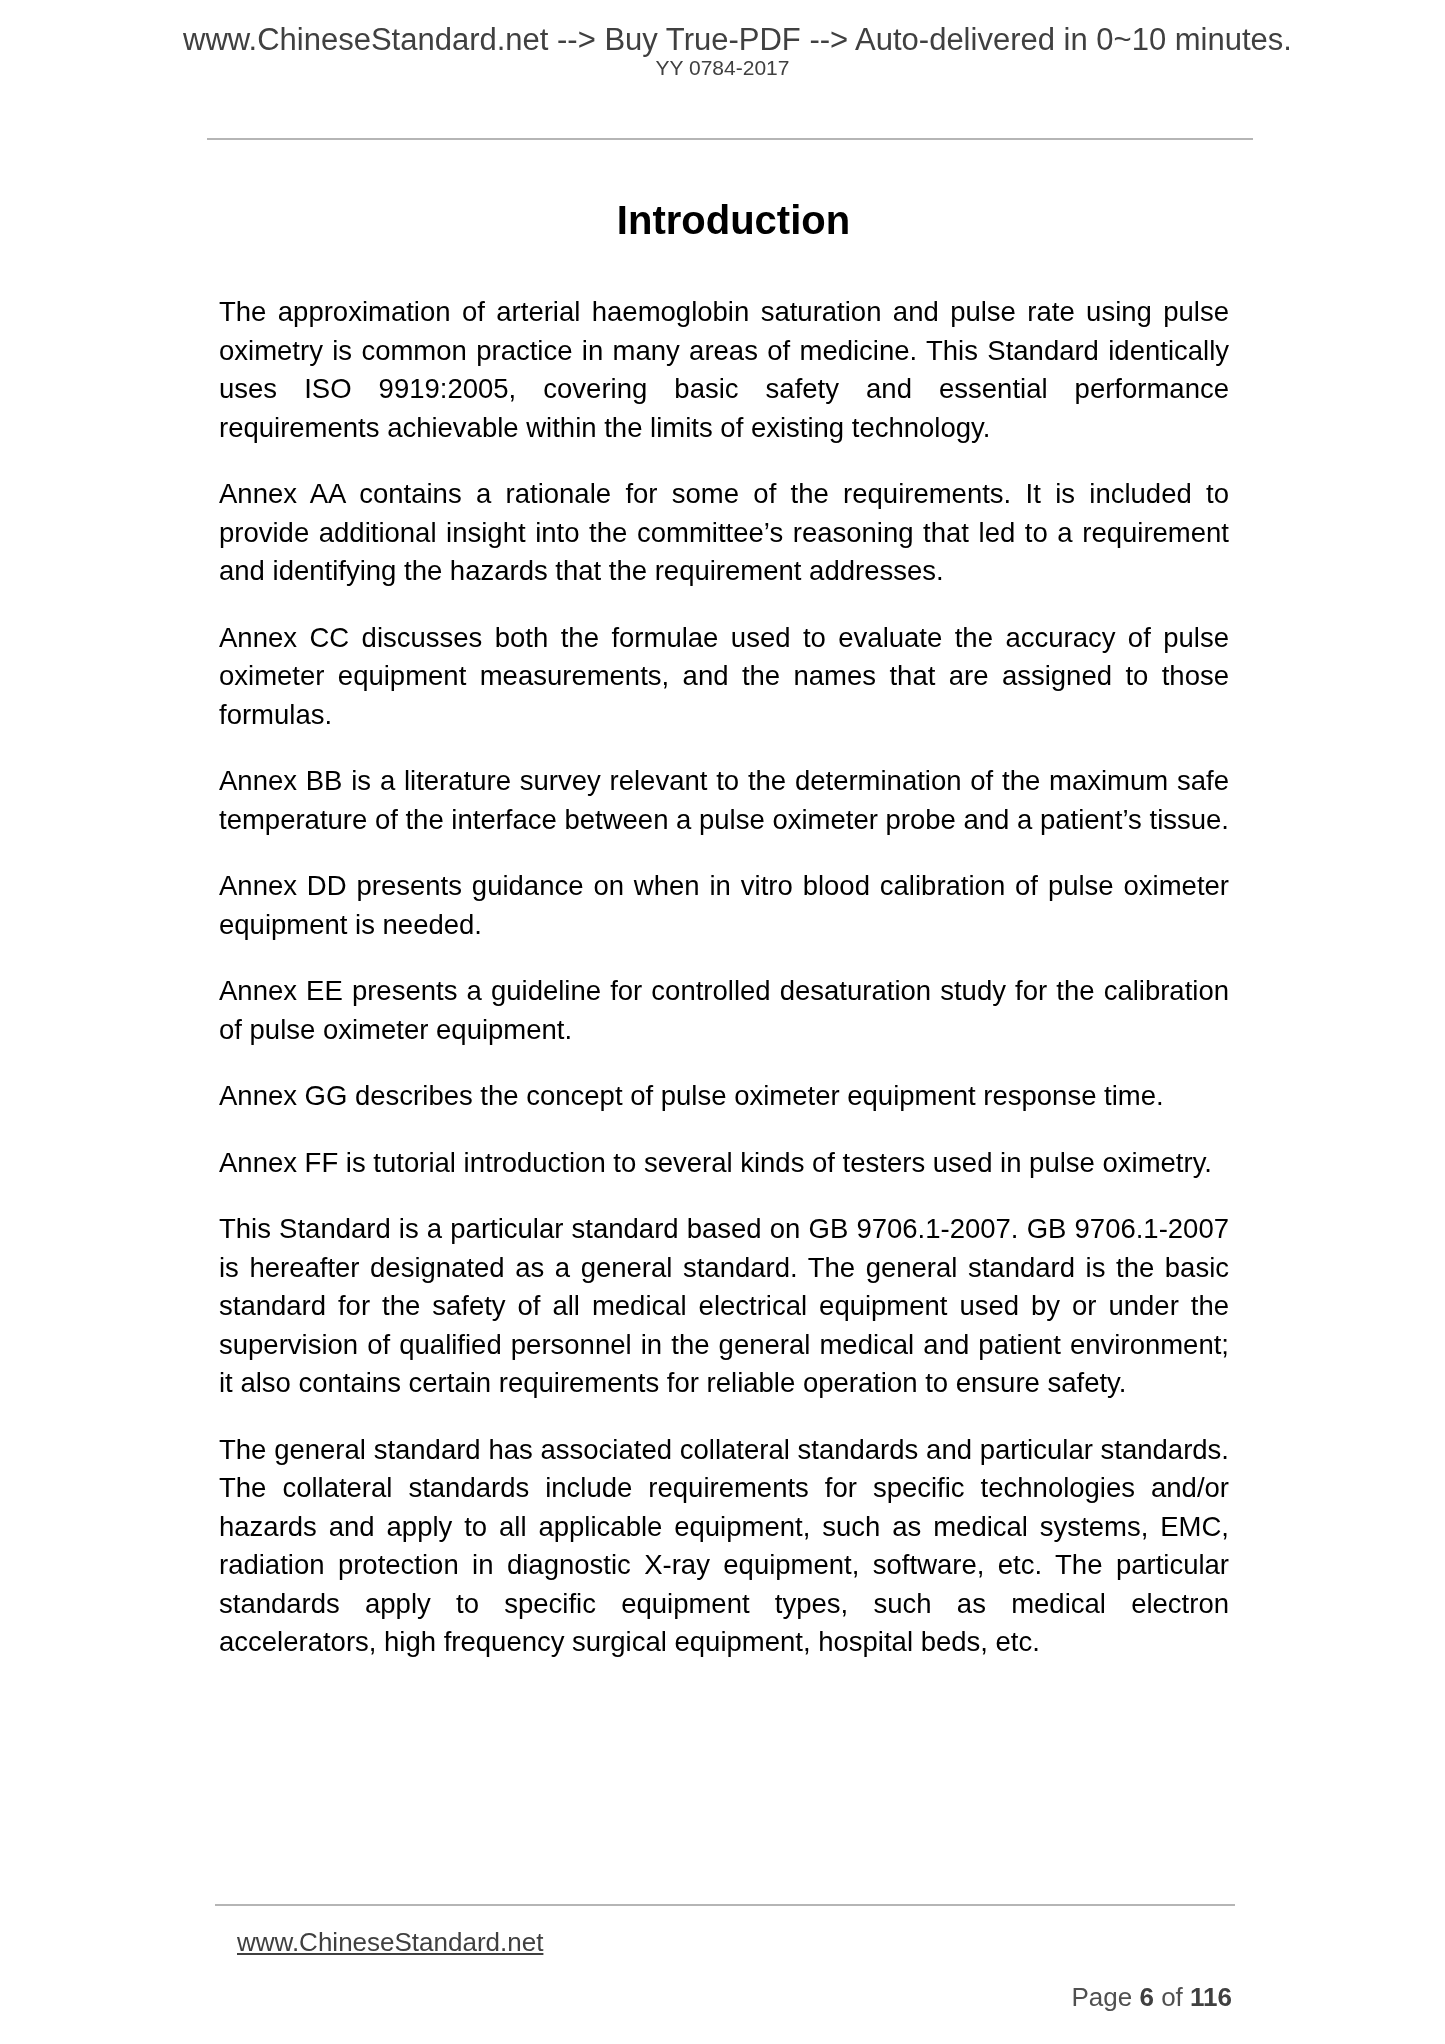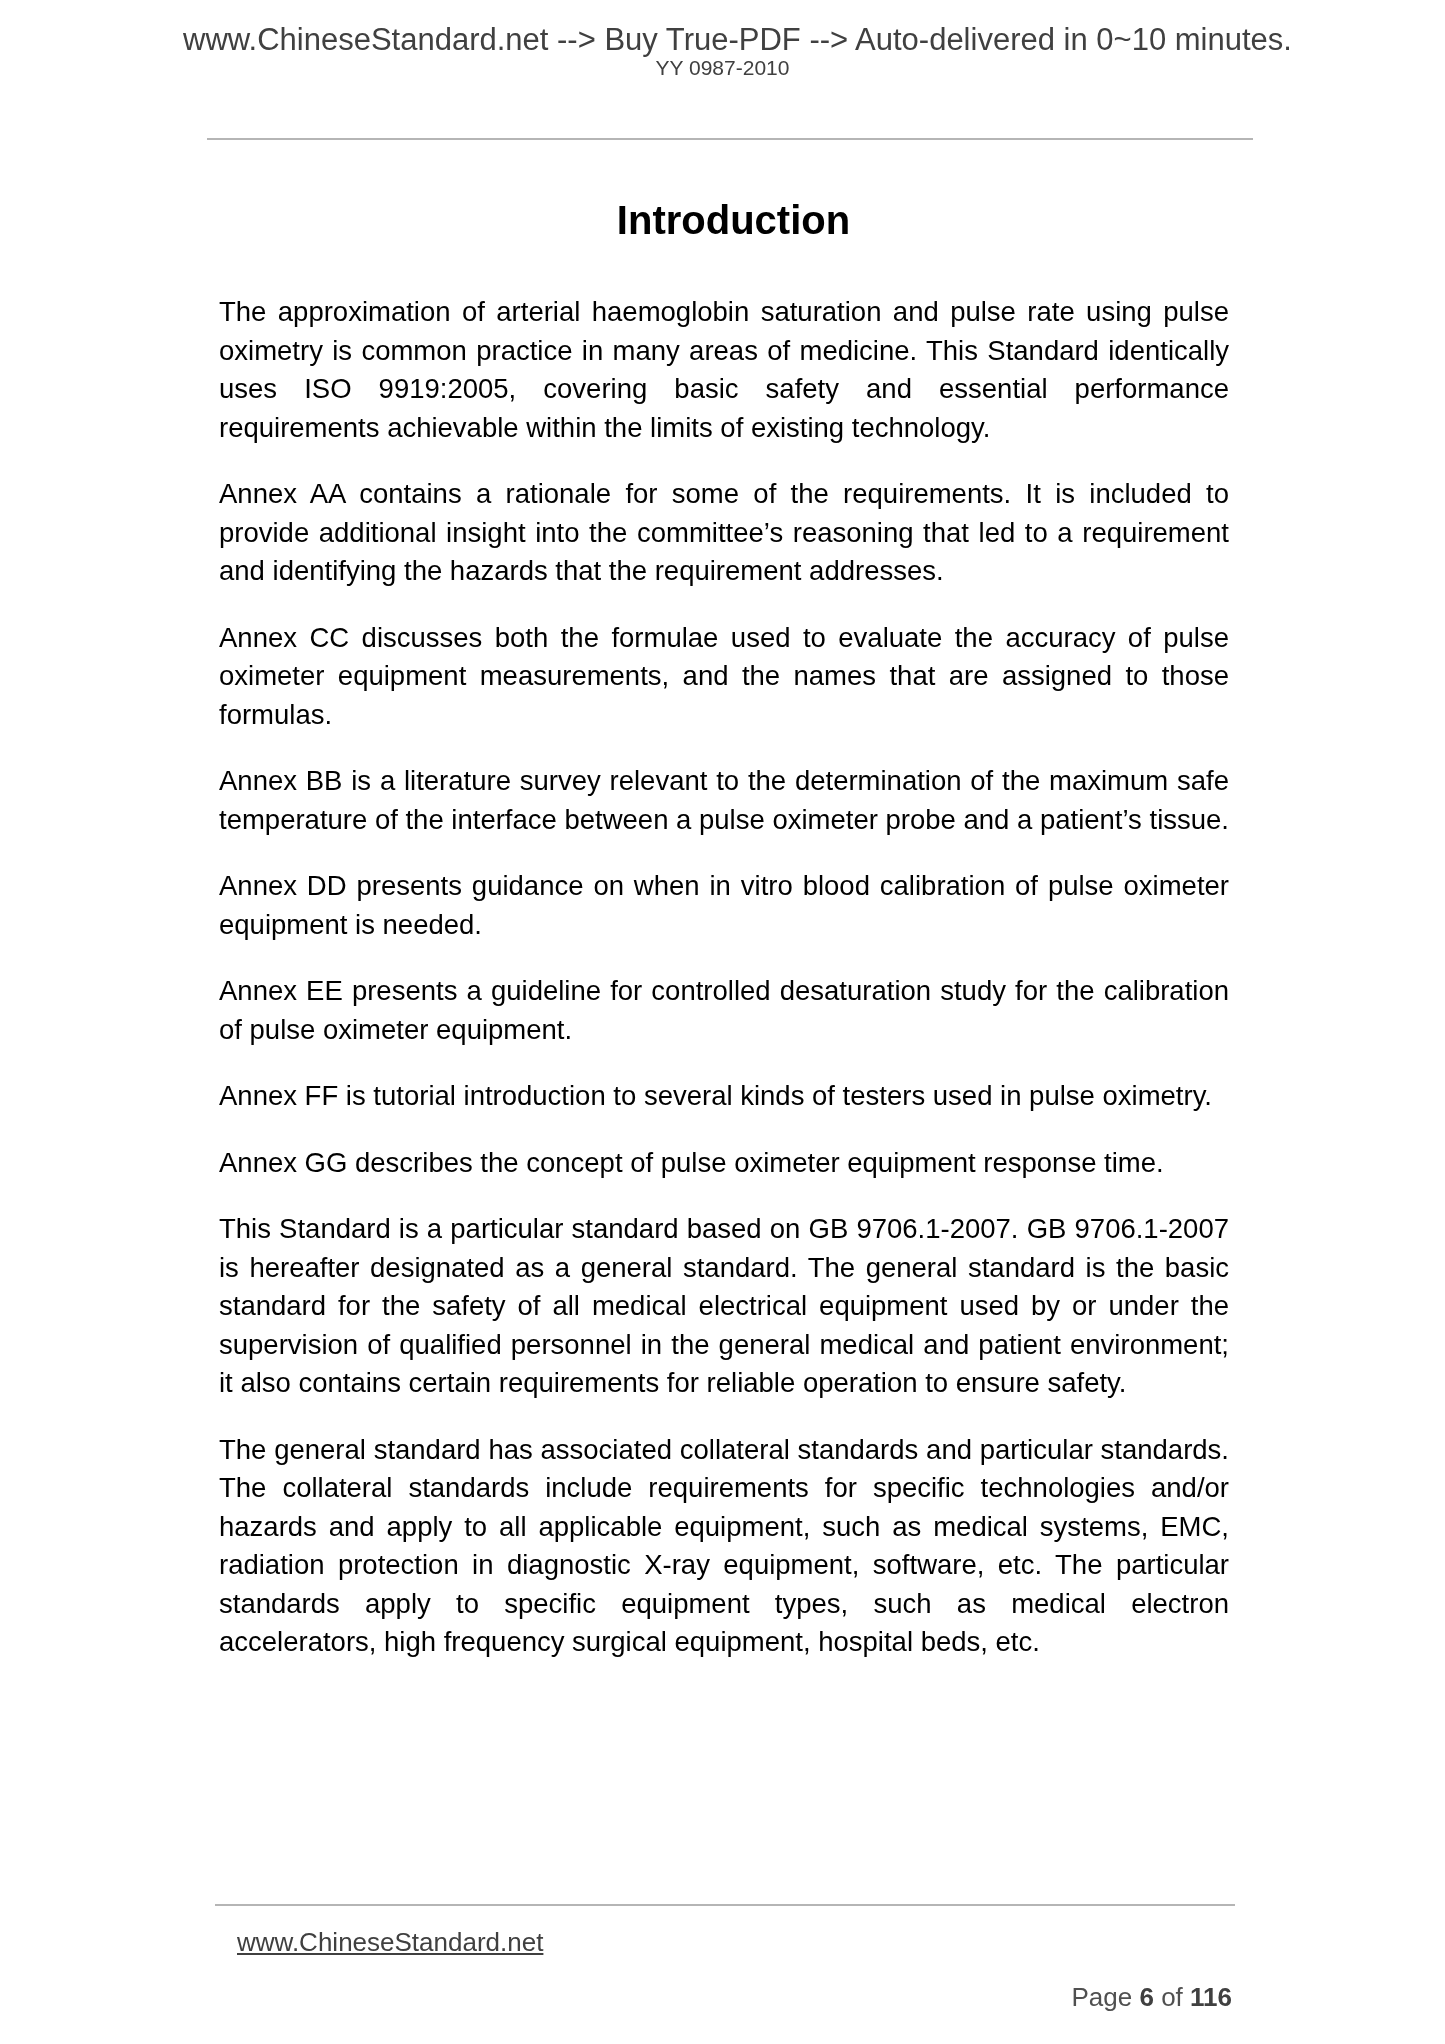--- a/index.html
+++ b/index.html
@@ -21,34 +21,34 @@
   .ftr-link { position: absolute; left: 237px; top: 1926px; font-size: 26px; color: #404040;
               text-decoration: underline; line-height: 32px; }
   .ftr-page { position: absolute; right: 213px; top: 1968px; font-size: 26px; color: #505050;
               line-height: 32px; margin-top: 13px; }
   .ftr-page b { color: #404040; }
 </style>
 </head>
 <body>
 
 <div class="hdr-top">www.ChineseStandard.net --&gt; Buy True-PDF --&gt; Auto-delivered in 0~10 minutes.</div>
-<div class="hdr-sub">YY 0987-2010</div>
+<div class="hdr-sub">YY 0784-2017</div>
 <div class="hdr-rule"></div>
 
 <h1 class="title" style="margin:11px;">Introduction</h1>
 
 <div class="content">
   <p class="para">The approximation of arterial haemoglobin saturation and pulse rate using pulse oximetry is common practice in many areas of medicine. This Standard identically uses ISO 9919:2005, covering basic safety and essential performance requirements achievable within the limits of existing technology.</p>
   <p class="para">Annex AA contains a rationale for some of the requirements. It is included to provide additional insight into the committee’s reasoning that led to a requirement and identifying the hazards that the requirement addresses.</p>
   <p class="para">Annex CC discusses both the formulae used to evaluate the accuracy of pulse oximeter equipment measurements, and the names that are assigned to those formulas.</p>
   <p class="para">Annex BB is a literature survey relevant to the determination of the maximum safe temperature of the interface between a pulse oximeter probe and a patient’s tissue.</p>
   <p class="para">Annex DD presents guidance on when in vitro blood calibration of pulse oximeter equipment is needed.</p>
   <p class="para">Annex EE presents a guideline for controlled desaturation study for the calibration of pulse oximeter equipment.</p>
+  <p class="para">Annex GG describes the concept of pulse oximeter equipment response time.</p>
   <p class="para">Annex FF is tutorial introduction to several kinds of testers used in pulse oximetry.</p>
-  <p class="para">Annex GG describes the concept of pulse oximeter equipment response time.</p>
   <p class="para">This Standard is a particular standard based on GB 9706.1-2007. GB 9706.1-2007 is hereafter designated as a general standard. The general standard is the basic standard for the safety of all medical electrical equipment used by or under the supervision of qualified personnel in the general medical and patient environment; it also contains certain requirements for reliable operation to ensure safety.</p>
   <p class="para">The general standard has associated collateral standards and particular standards. The collateral standards include requirements for specific technologies and/or hazards and apply to all applicable equipment, such as medical systems, EMC, radiation protection in diagnostic X-ray equipment, software, etc. The particular standards apply to specific equipment types, such as medical electron accelerators, high frequency surgical equipment, hospital beds, etc.</p>
 </div>
 
 <div class="ftr-rule"></div>
 <a class="ftr-link">www.ChineseStandard.net</a>
 <div class="ftr-page">
   <span>Page</span>
   <b>6</b>
   <span>of</span>

